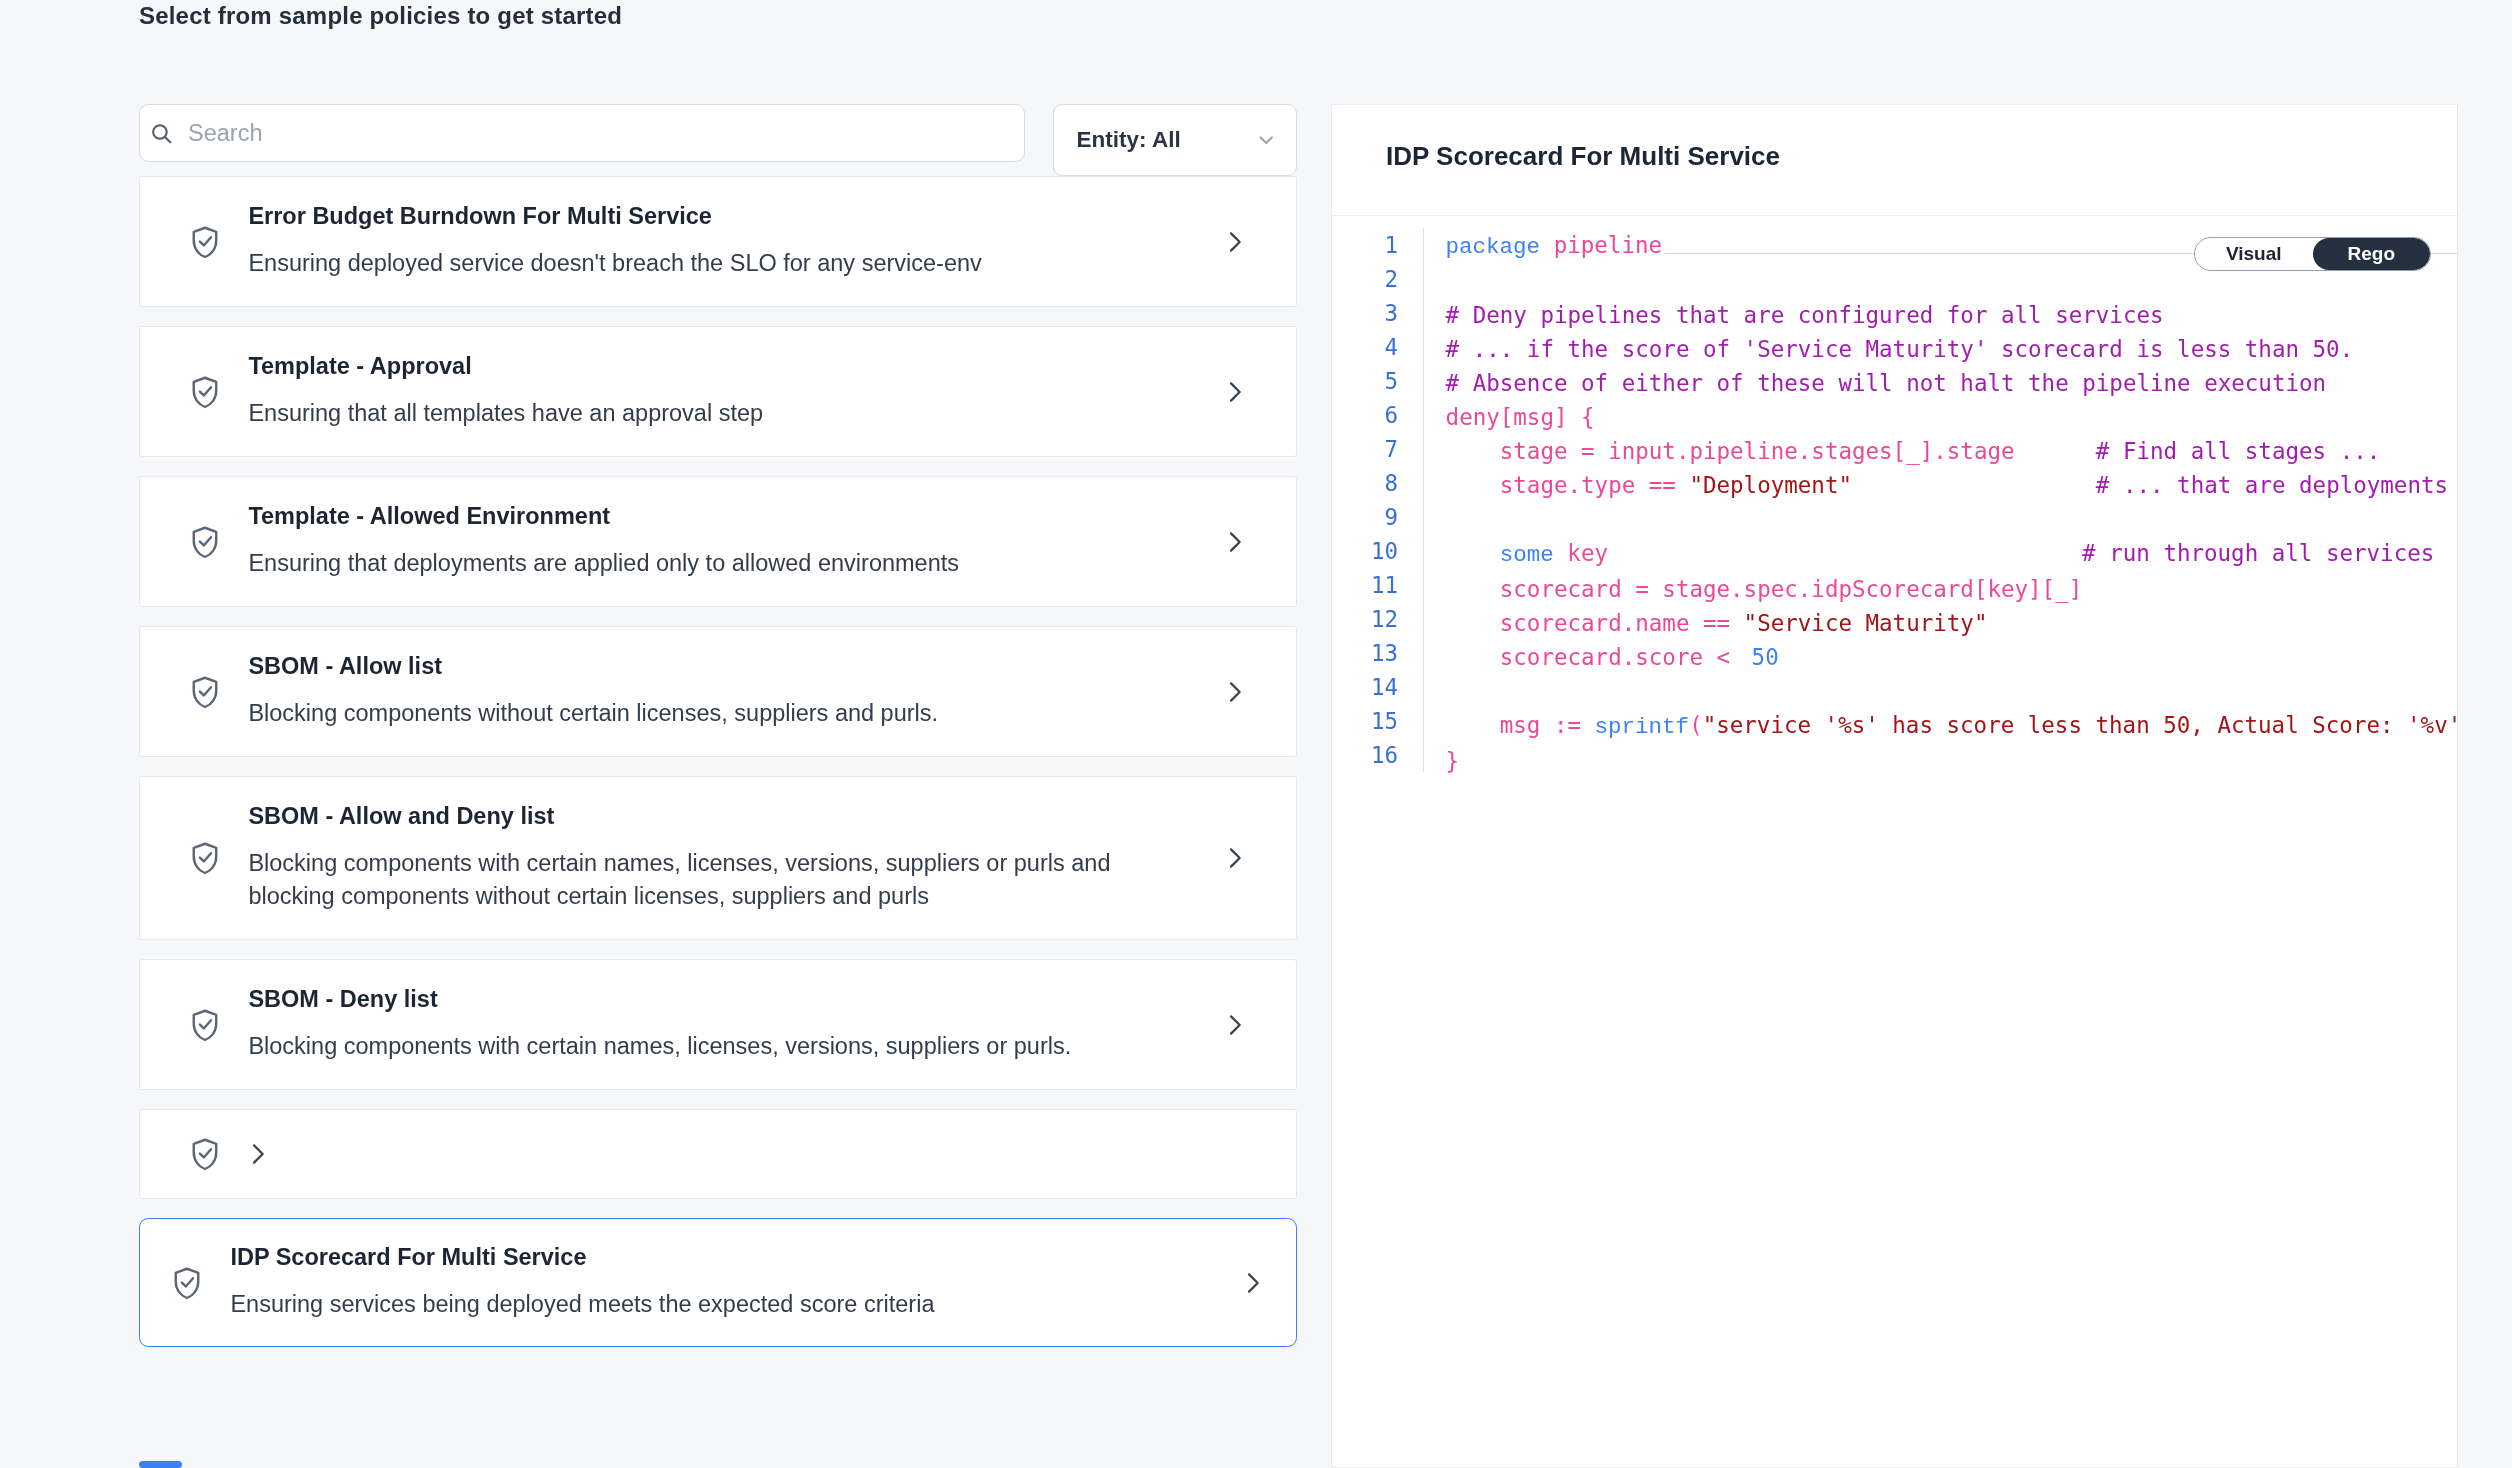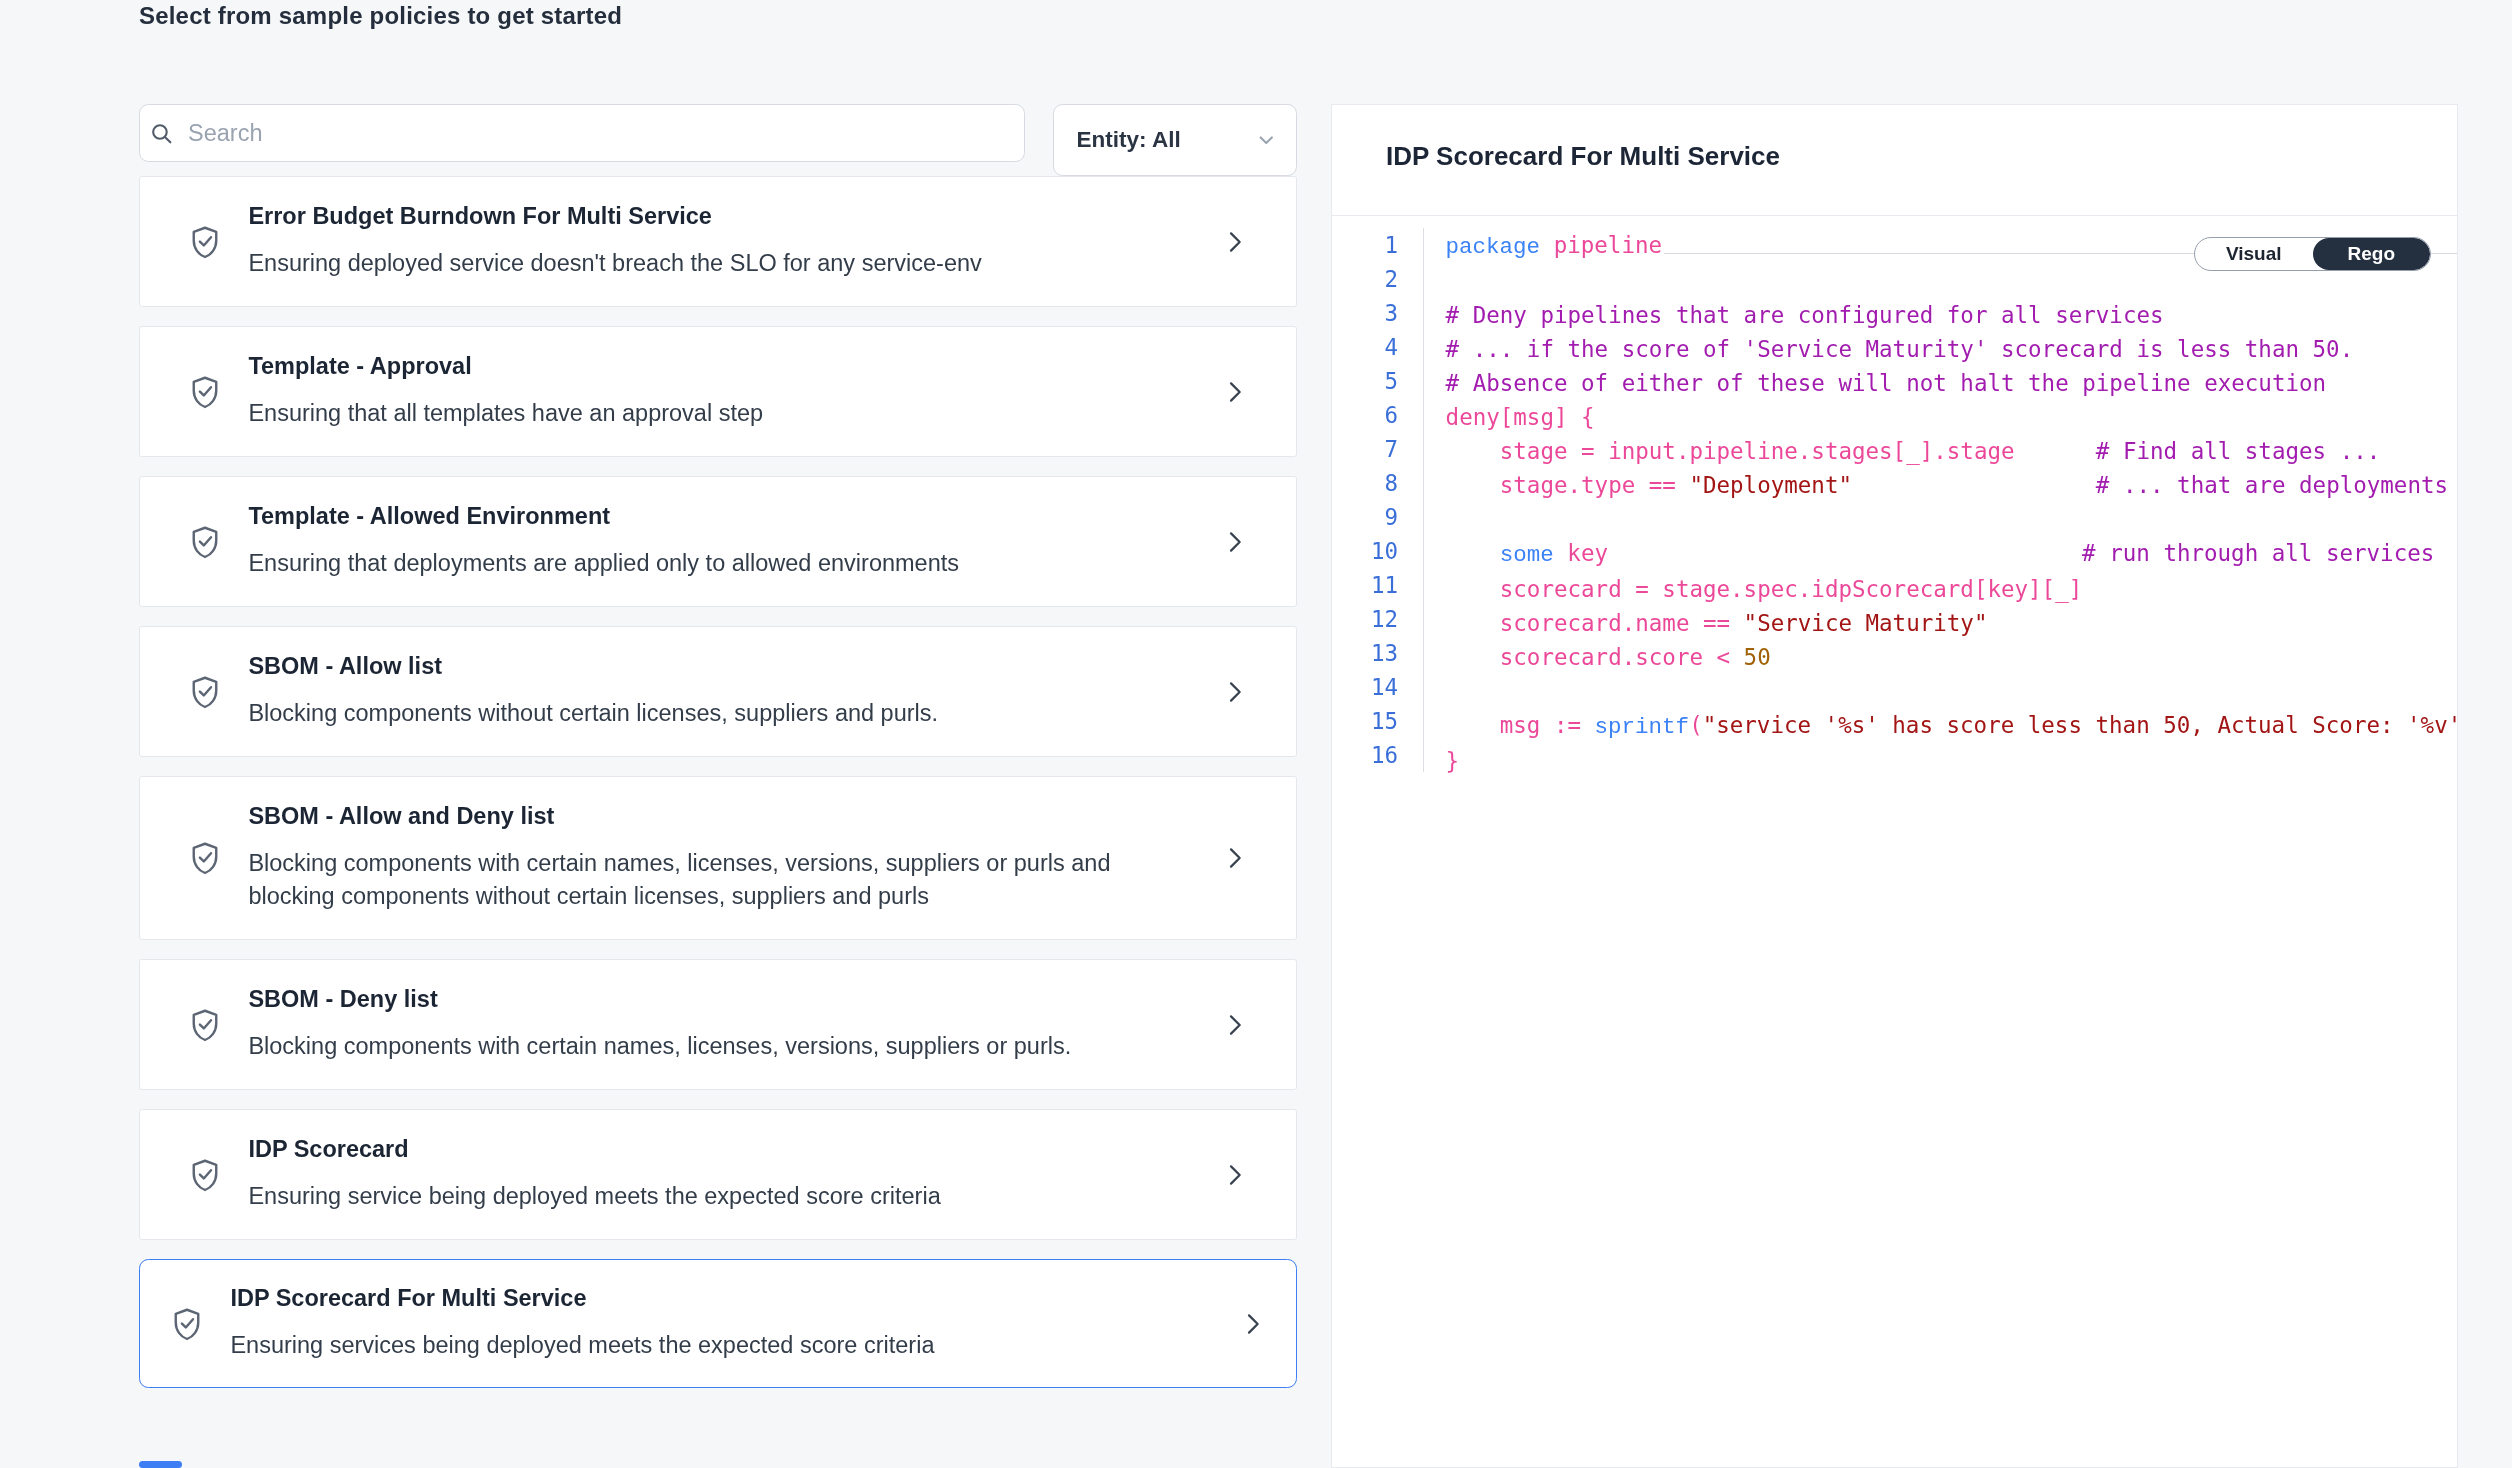--- a/index.html
+++ b/index.html
@@ -101,21 +101,21 @@
     width:92px; flex:0 0 auto; text-align:right; padding-right:25px;
     border-right:0.9px solid #dbdee3; align-self:flex-start;
   }
   .gutter .ln { color:#3a6fd8; min-height:34px; }
   .code { flex:1; padding-left:21.6px; overflow:hidden; }
   .code-line { white-space:pre; min-height:34px; }
 
   .tok-kw  { color:#3b82f6;font-family:Liberation Mono, monospace; }
   .tok-com { color:#a21caf; }
   .tok-str { color:#a31515; }
-  .tok-num { color:#a16207; }
+  .tok-num { color:#3b82f6;margin-left:8px; }
   .tok-pl  { color:#ec4899; }
 
   
   .h-scrollbar {
     position:absolute; left:139px; top:1461px; width:43px; height:6.6px;
     background:#3d7ef5; border-radius:3.8px; cursor:grab;
   }
 
   .icon-gray { color:#525b6a; }
 </style>
@@ -247,24 +247,20 @@
       </svg>
     </span>
   </div>
     <div class="policy-item">
     <span class="p-icon">
       <svg width="36" height="36" viewBox="0 0 24 24" fill="none" stroke="#5c6573" stroke-width="1.6" stroke-linecap="round" stroke-linejoin="round">
         <path d="M12 2.5 L19.5 5.2 V11 C19.5 16.3 16.3 20.4 12 22 C7.7 20.4 4.5 16.3 4.5 11 V5.2 Z"></path>
         <path d="M8.6 11.7 L11.2 14.3 L16 8.8"></path>
       </svg>
     </span>
-    <div class="p-text">
-      <div class="p-title">IDP Scorecard</div>
-      <div class="p-desc">Ensuring service being deployed meets the expected score criteria</div>
-    </div>
     <span class="p-chevron">
       <svg width="20.7" height="32" viewBox="0 0 24 36" fill="none" stroke="currentColor" stroke-width="2.6" stroke-linecap="round" stroke-linejoin="round">
         <path d="M7 8 L17 18 L7 28"></path>
       </svg>
     </span>
   </div>
     <div class="policy-item selected">
     <span class="p-icon">
       <svg width="36" height="36" viewBox="0 0 24 24" fill="none" stroke="#5c6573" stroke-width="1.6" stroke-linecap="round" stroke-linejoin="round">
         <path d="M12 2.5 L19.5 5.2 V11 C19.5 16.3 16.3 20.4 12 22 C7.7 20.4 4.5 16.3 4.5 11 V5.2 Z"></path>

